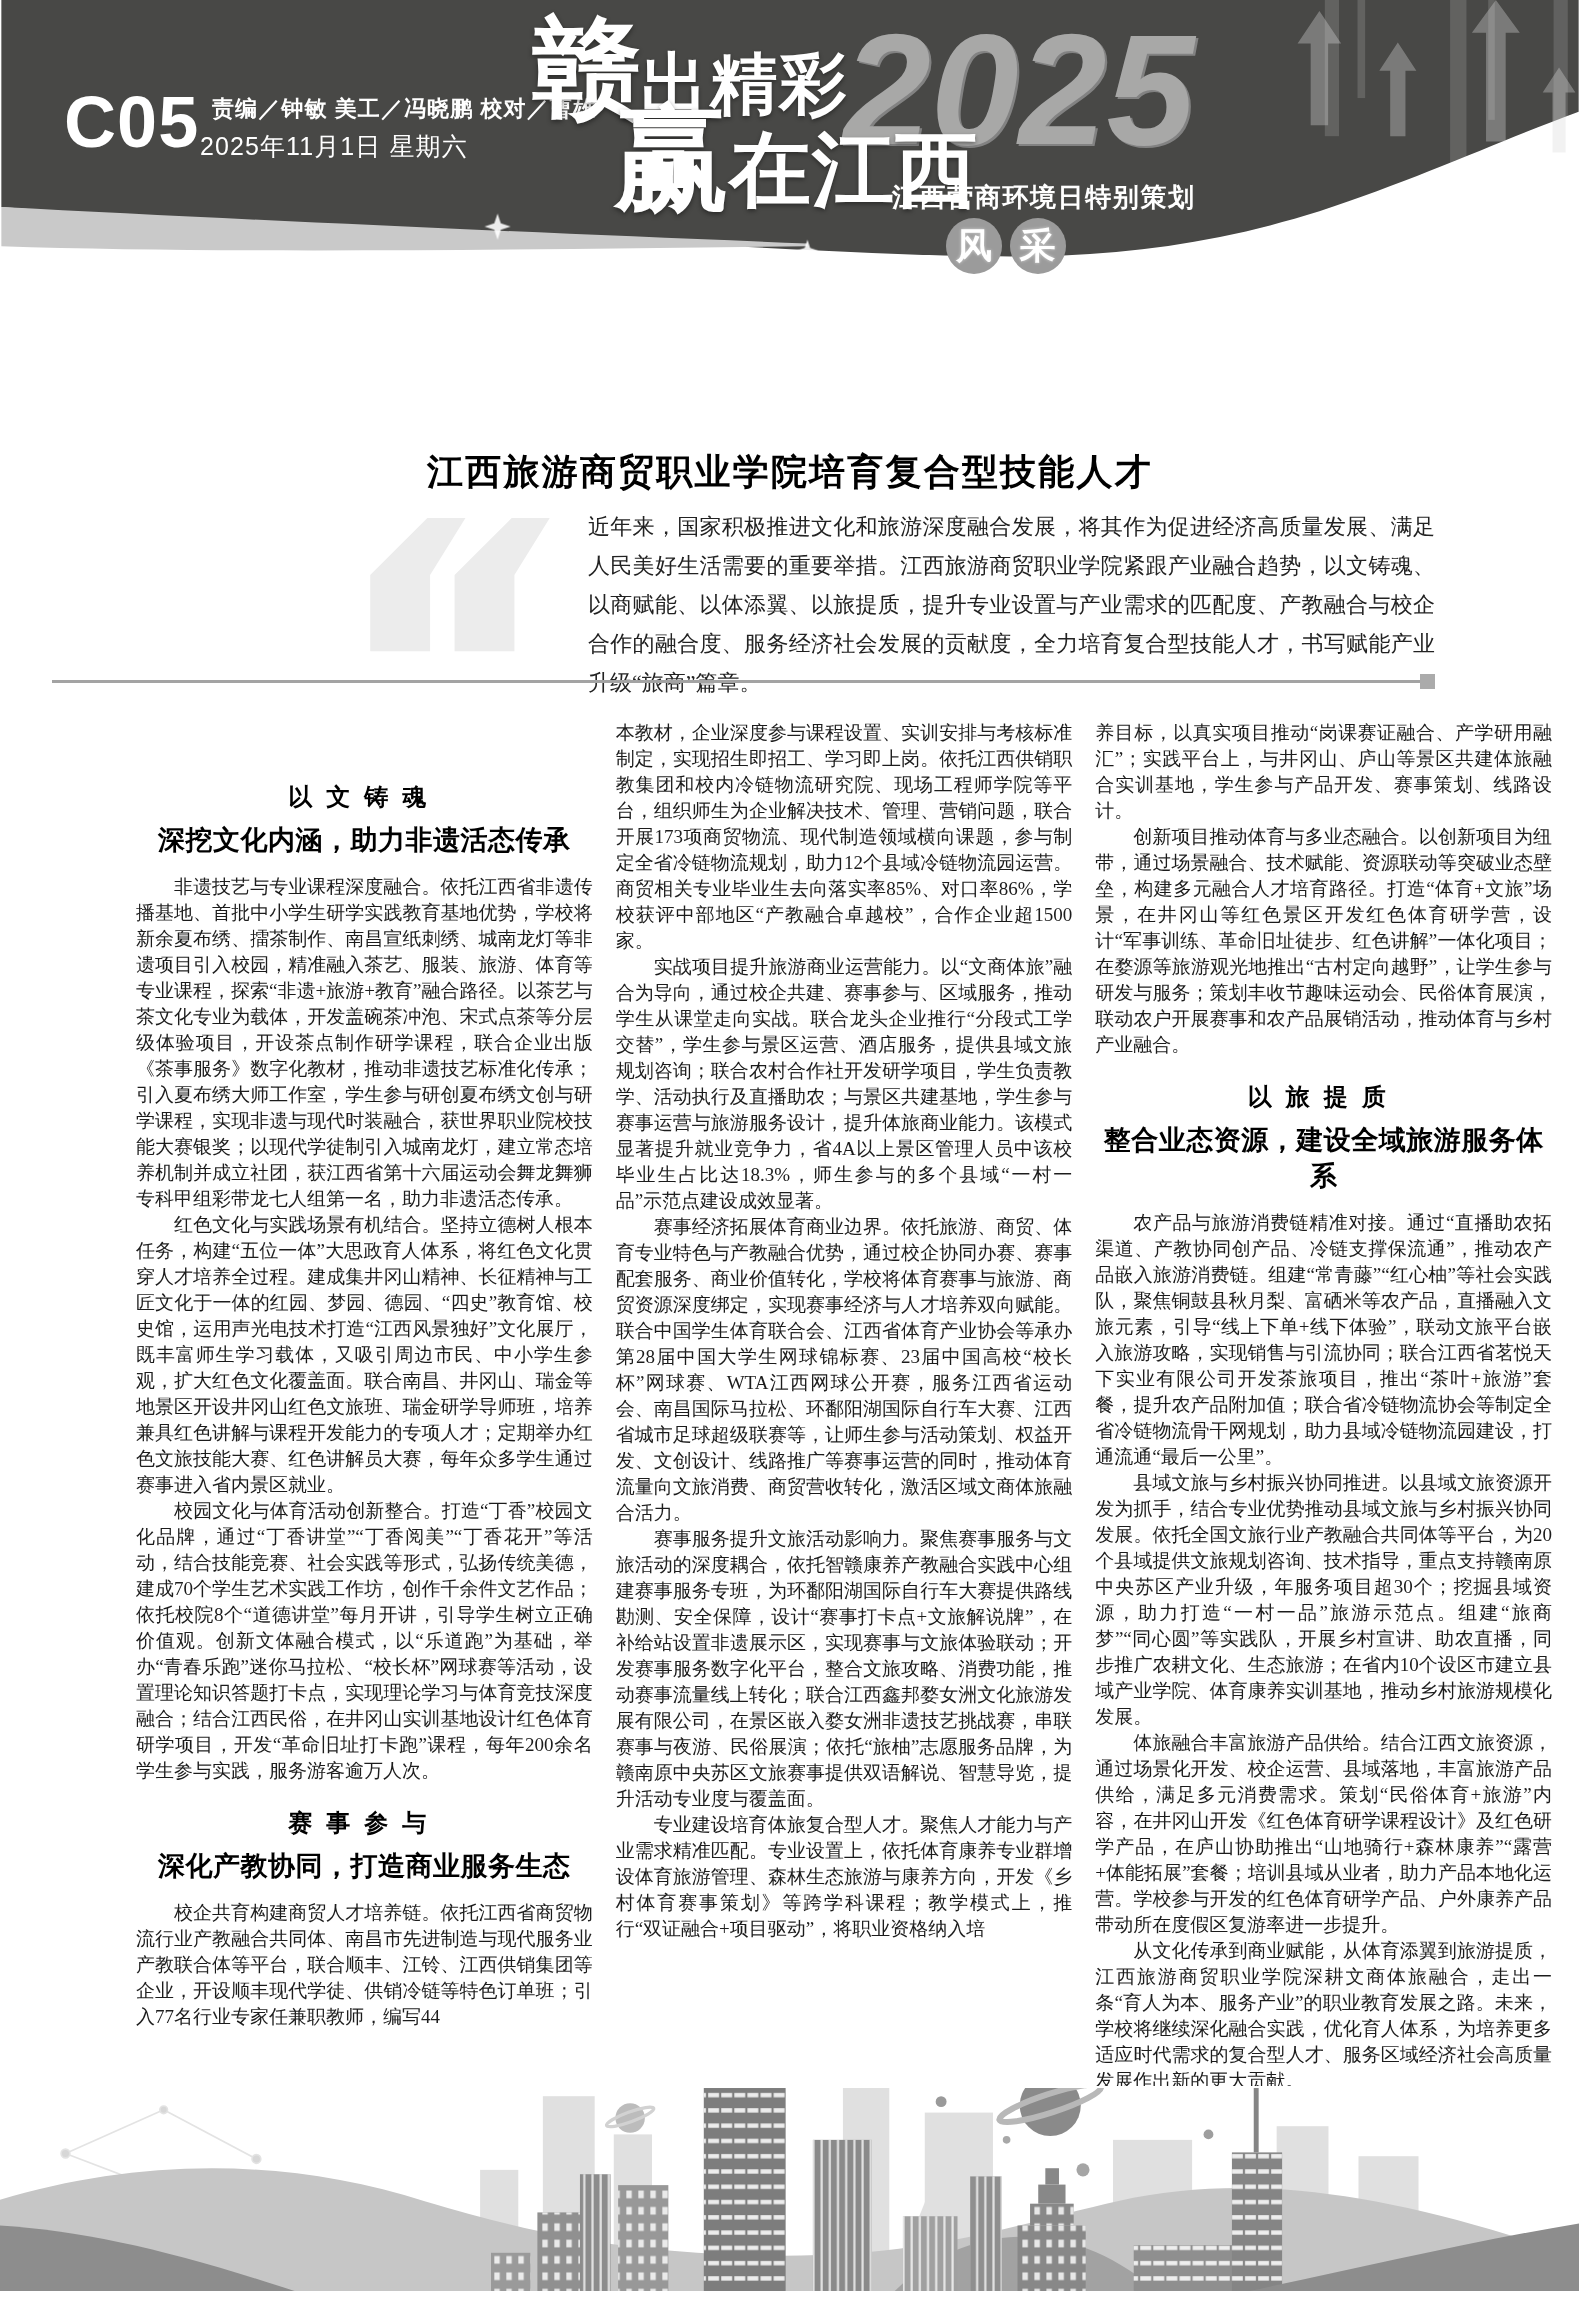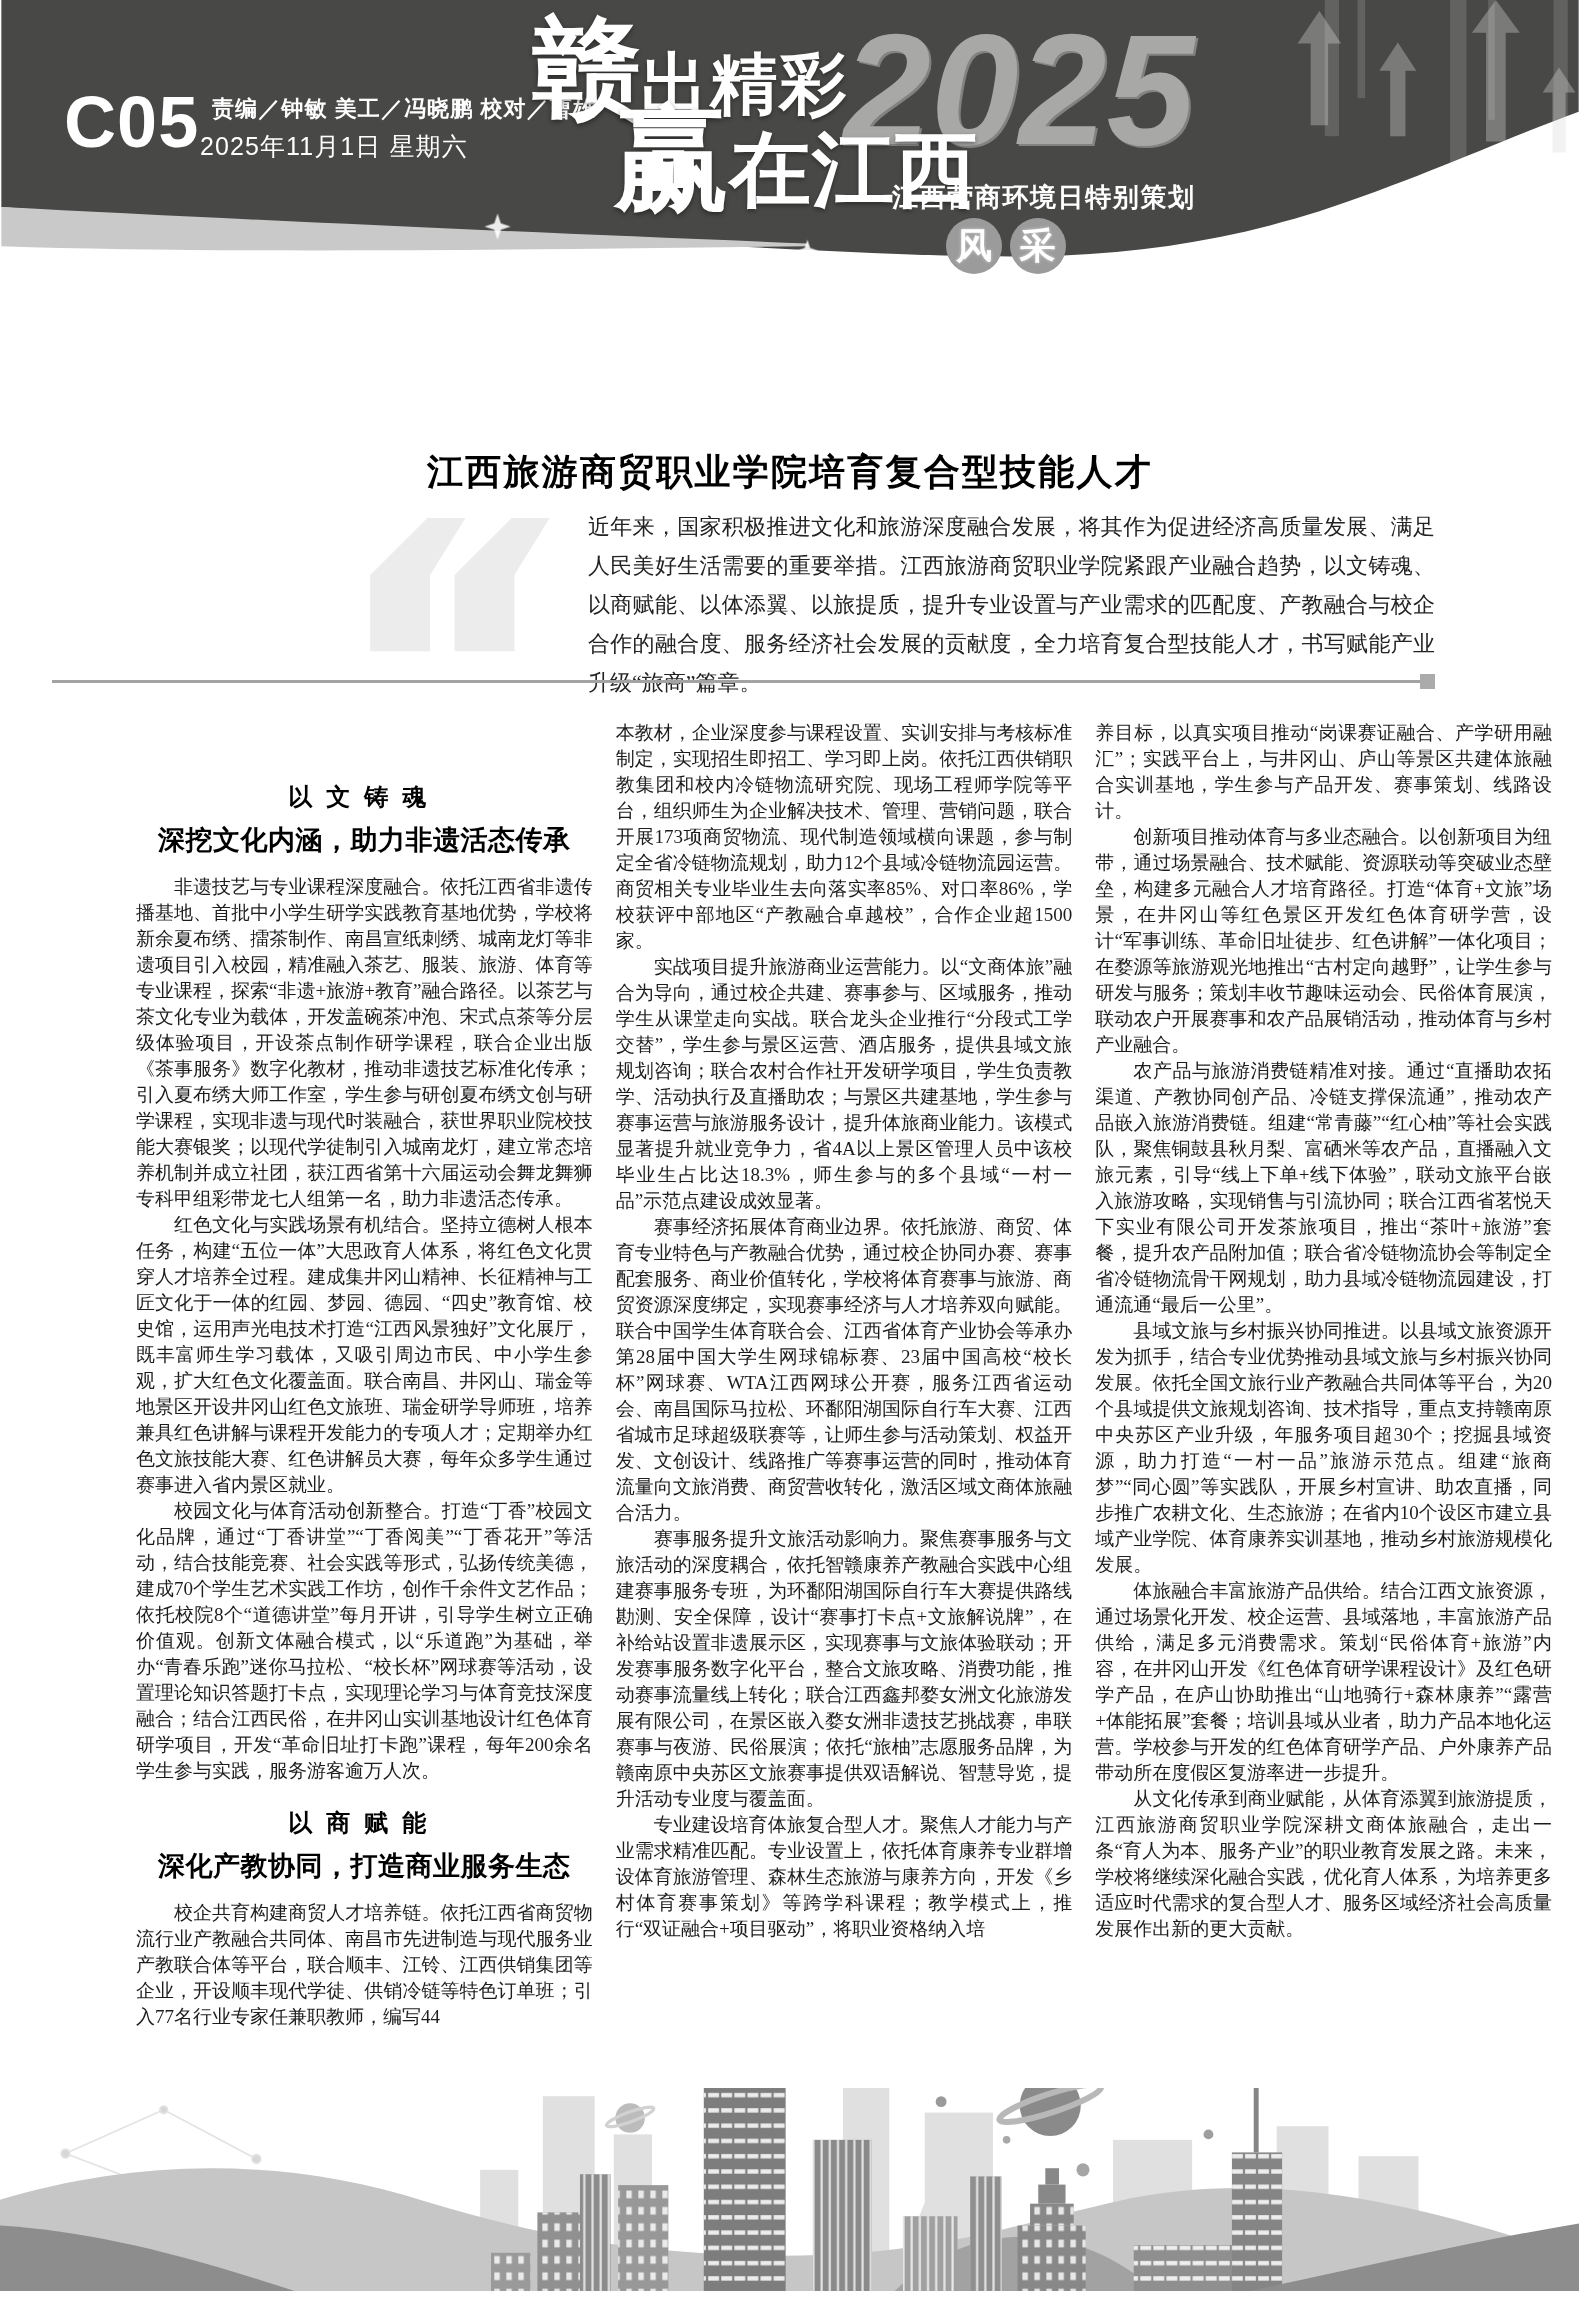--- a/index.html
+++ b/index.html
@@ -132,35 +132,39 @@
   <section class="columns">
     <div class="column">
         <div class="section-heading">
           <h3 class="section-title">以文铸魂</h3>
           <div class="section-subtitle">深挖文化内涵，助力非遗活态传承</div>
         </div>
         <p class="para">非遗技艺与专业课程深度融合。依托江西省非遗传播基地、首批中小学生研学实践教育基地优势，学校将新余夏布绣、擂茶制作、南昌宣纸刺绣、城南龙灯等非遗项目引入校园，精准融入茶艺、服装、旅游、体育等专业课程，探索“非遗+旅游+教育”融合路径。以茶艺与茶文化专业为载体，开发盖碗茶冲泡、宋式点茶等分层级体验项目，开设茶点制作研学课程，联合企业出版《茶事服务》数字化教材，推动非遗技艺标准化传承；引入夏布绣大师工作室，学生参与研创夏布绣文创与研学课程，实现非遗与现代时装融合，获世界职业院校技能大赛银奖；以现代学徒制引入城南龙灯，建立常态培养机制并成立社团，获江西省第十六届运动会舞龙舞狮专科甲组彩带龙七人组第一名，助力非遗活态传承。</p>
         <p class="para">红色文化与实践场景有机结合。坚持立德树人根本任务，构建“五位一体”大思政育人体系，将红色文化贯穿人才培养全过程。建成集井冈山精神、长征精神与工匠文化于一体的红园、梦园、德园、“四史”教育馆、校史馆，运用声光电技术打造“江西风景独好”文化展厅，既丰富师生学习载体，又吸引周边市民、中小学生参观，扩大红色文化覆盖面。联合南昌、井冈山、瑞金等地景区开设井冈山红色文旅班、瑞金研学导师班，培养兼具红色讲解与课程开发能力的专项人才；定期举办红色文旅技能大赛、红色讲解员大赛，每年众多学生通过赛事进入省内景区就业。</p>
         <p class="para">校园文化与体育活动创新整合。打造“丁香”校园文化品牌，通过“丁香讲堂”“丁香阅美”“丁香花开”等活动，结合技能竞赛、社会实践等形式，弘扬传统美德，建成70个学生艺术实践工作坊，创作千余件文艺作品；依托校院8个“道德讲堂”每月开讲，引导学生树立正确价值观。创新文体融合模式，以“乐道跑”为基础，举办“青春乐跑”迷你马拉松、“校长杯”网球赛等活动，设置理论知识答题打卡点，实现理论学习与体育竞技深度融合；结合江西民俗，在井冈山实训基地设计红色体育研学项目，开发“革命旧址打卡跑”课程，每年200余名学生参与实践，服务游客逾万人次。</p>
         <div class="section-heading">
-          <h3 class="section-title">以商赋能</h3>
+          <h3 class="section-title">赛事参与</h3>
           <div class="section-subtitle">深化产教协同，打造商业服务生态</div>
         </div>
         <p class="para">校企共育构建商贸人才培养链。依托江西省商贸物流行业产教融合共同体、南昌市先进制造与现代服务业产教联合体等平台，联合顺丰、江铃、江西供销集团等企业，开设顺丰现代学徒、供销冷链等特色订单班；引入77名行业专家任兼职教师，编写44</p>
       </div>
     <div class="column">
         <p class="para no-indent">本教材，企业深度参与课程设置、实训安排与考核标准制定，实现招生即招工、学习即上岗。依托江西供销职教集团和校内冷链物流研究院、现场工程师学院等平台，组织师生为企业解决技术、管理、营销问题，联合开展173项商贸物流、现代制造领域横向课题，参与制定全省冷链物流规划，助力12个县域冷链物流园运营。商贸相关专业毕业生去向落实率85%、对口率86%，学校获评中部地区“产教融合卓越校”，合作企业超1500家。</p>
         <p class="para">实战项目提升旅游商业运营能力。以“文商体旅”融合为导向，通过校企共建、赛事参与、区域服务，推动学生从课堂走向实战。联合龙头企业推行“分段式工学交替”，学生参与景区运营、酒店服务，提供县域文旅规划咨询；联合农村合作社开发研学项目，学生负责教学、活动执行及直播助农；与景区共建基地，学生参与赛事运营与旅游服务设计，提升体旅商业能力。该模式显著提升就业竞争力，省4A以上景区管理人员中该校毕业生占比达18.3%，师生参与的多个县域“一村一品”示范点建设成效显著。</p>
         <p class="para">赛事经济拓展体育商业边界。依托旅游、商贸、体育专业特色与产教融合优势，通过校企协同办赛、赛事配套服务、商业价值转化，学校将体育赛事与旅游、商贸资源深度绑定，实现赛事经济与人才培养双向赋能。联合中国学生体育联合会、江西省体育产业协会等承办第28届中国大学生网球锦标赛、23届中国高校“校长杯”网球赛、WTA江西网球公开赛，服务江西省运动会、南昌国际马拉松、环鄱阳湖国际自行车大赛、江西省城市足球超级联赛等，让师生参与活动策划、权益开发、文创设计、线路推广等赛事运营的同时，推动体育流量向文旅消费、商贸营收转化，激活区域文商体旅融合活力。</p>
         <p class="para">赛事服务提升文旅活动影响力。聚焦赛事服务与文旅活动的深度耦合，依托智赣康养产教融合实践中心组建赛事服务专班，为环鄱阳湖国际自行车大赛提供路线勘测、安全保障，设计“赛事打卡点+文旅解说牌”，在补给站设置非遗展示区，实现赛事与文旅体验联动；开发赛事服务数字化平台，整合文旅攻略、消费功能，推动赛事流量线上转化；联合江西鑫邦婺女洲文化旅游发展有限公司，在景区嵌入婺女洲非遗技艺挑战赛，串联赛事与夜游、民俗展演；依托“旅柚”志愿服务品牌，为赣南原中央苏区文旅赛事提供双语解说、智慧导览，提升活动专业度与覆盖面。</p>
         <p class="para">专业建设培育体旅复合型人才。聚焦人才能力与产业需求精准匹配。专业设置上，依托体育康养专业群增设体育旅游管理、森林生态旅游与康养方向，开发《乡村体育赛事策划》等跨学科课程；教学模式上，推行“双证融合+项目驱动”，将职业资格纳入培</p>
       </div>
     <div class="column">
         <p class="para no-indent">养目标，以真实项目推动“岗课赛证融合、产学研用融汇”；实践平台上，与井冈山、庐山等景区共建体旅融合实训基地，学生参与产品开发、赛事策划、线路设计。</p>
         <p class="para">创新项目推动体育与多业态融合。以创新项目为纽带，通过场景融合、技术赋能、资源联动等突破业态壁垒，构建多元融合人才培育路径。打造“体育+文旅”场景，在井冈山等红色景区开发红色体育研学营，设计“军事训练、革命旧址徒步、红色讲解”一体化项目；在婺源等旅游观光地推出“古村定向越野”，让学生参与研发与服务；策划丰收节趣味运动会、民俗体育展演，联动农户开展赛事和农产品展销活动，推动体育与乡村产业融合。</p>
+        <div class="section-heading">
+          <h3 class="section-title">以旅提质</h3>
+          <div class="section-subtitle">整合业态资源，建设全域旅游服务体系</div>
+        </div>
         <p class="para">农产品与旅游消费链精准对接。通过“直播助农拓渠道、产教协同创产品、冷链支撑保流通”，推动农产品嵌入旅游消费链。组建“常青藤”“红心柚”等社会实践队，聚焦铜鼓县秋月梨、富硒米等农产品，直播融入文旅元素，引导“线上下单+线下体验”，联动文旅平台嵌入旅游攻略，实现销售与引流协同；联合江西省茗悦天下实业有限公司开发茶旅项目，推出“茶叶+旅游”套餐，提升农产品附加值；联合省冷链物流协会等制定全省冷链物流骨干网规划，助力县域冷链物流园建设，打通流通“最后一公里”。</p>
         <p class="para">县域文旅与乡村振兴协同推进。以县域文旅资源开发为抓手，结合专业优势推动县域文旅与乡村振兴协同发展。依托全国文旅行业产教融合共同体等平台，为20个县域提供文旅规划咨询、技术指导，重点支持赣南原中央苏区产业升级，年服务项目超30个；挖掘县域资源，助力打造“一村一品”旅游示范点。组建“旅商梦”“同心圆”等实践队，开展乡村宣讲、助农直播，同步推广农耕文化、生态旅游；在省内10个设区市建立县域产业学院、体育康养实训基地，推动乡村旅游规模化发展。</p>
         <p class="para">体旅融合丰富旅游产品供给。结合江西文旅资源，通过场景化开发、校企运营、县域落地，丰富旅游产品供给，满足多元消费需求。策划“民俗体育+旅游”内容，在井冈山开发《红色体育研学课程设计》及红色研学产品，在庐山协助推出“山地骑行+森林康养”“露营+体能拓展”套餐；培训县域从业者，助力产品本地化运营。学校参与开发的红色体育研学产品、户外康养产品带动所在度假区复游率进一步提升。</p>
         <p class="para">从文化传承到商业赋能，从体育添翼到旅游提质，江西旅游商贸职业学院深耕文商体旅融合，走出一条“育人为本、服务产业”的职业教育发展之路。未来，学校将继续深化融合实践，优化育人体系，为培养更多适应时代需求的复合型人才、服务区域经济社会高质量发展作出新的更大贡献。</p>
       </div>
   </section>
 
   <svg class="cityscape" width="1580" height="203" viewBox="0 0 2896 372">
     <defs>
       <pattern id="bandH" width="24" height="28" patternUnits="userSpaceOnUse">

